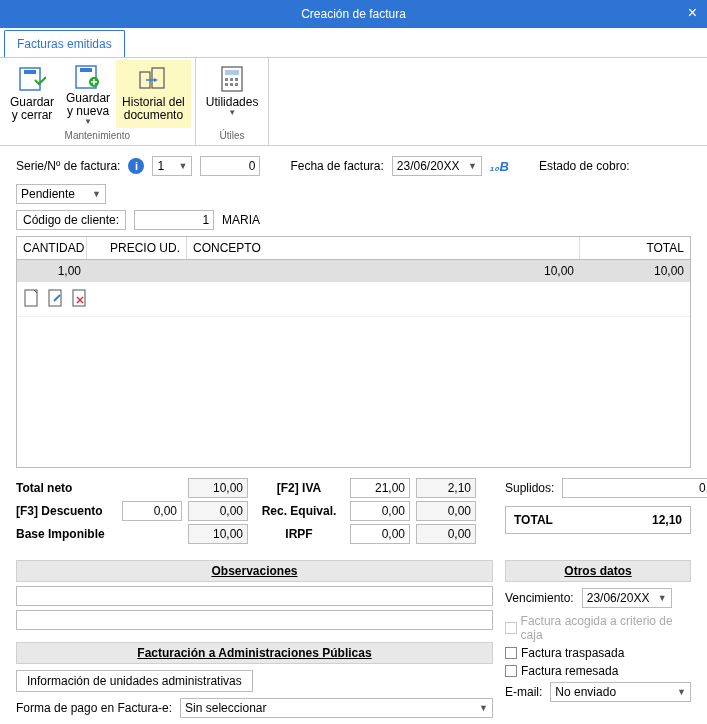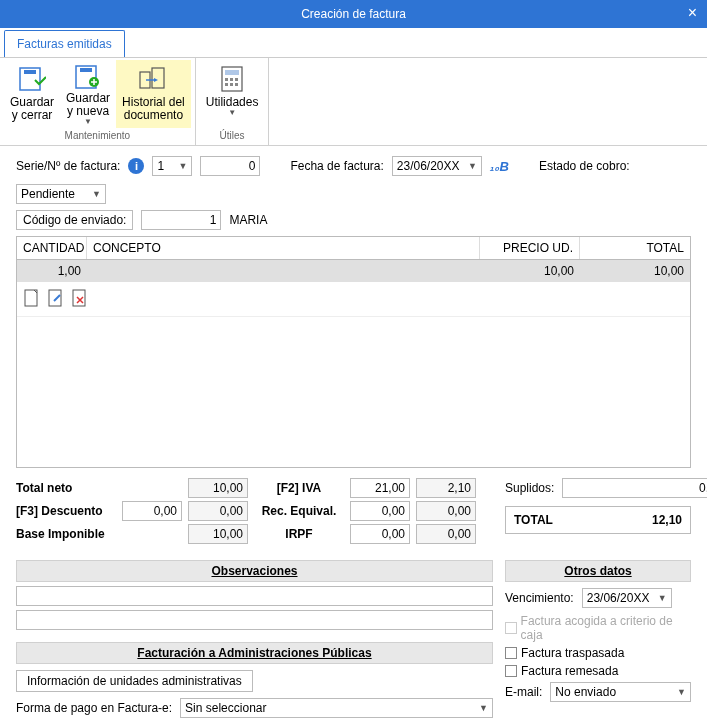--- a/index.html
+++ b/index.html
@@ -150,31 +150,31 @@
     <span style="width:14px"></span>
     <span class="lbl">Estado de cobro:</span>
     <span class="dd" style="width:90px">
         <span>Pendiente</span>
         <span class="caret">▼</span>
       </span>
   </div>
 
   <div class="row">
     <span class="client-code">
-      <span>Código de enviado:</span>
+      <span>Código de cliente:</span>
     </span>
     <input class="inp right" style="width: 80px;" value="1">
     <span>MARIA</span>
   </div>
 
   <div class="table-wrap">
     <div class="thead">
       <div class="th" style="width:70px">CANTIDAD</div>
+      <div class="th" style="width:100px;text-align:right">PRECIO UD.</div>
       <div class="th" style="flex:1">CONCEPTO</div>
-      <div class="th" style="width:100px;text-align:right">PRECIO UD.</div>
       <div class="th" style="width:110px;text-align:right">TOTAL</div>
     </div>
     <div class="trow">
       <div class="td" style="width:70px;text-align:right">1,00</div>
       <div class="td" style="flex:1"></div>
       <div class="td" style="width:100px;text-align:right">10,00</div>
       <div class="td" style="width:110px;text-align:right">10,00</div>
     </div>
     <div class="tools">
       <span class="tool-btn">

